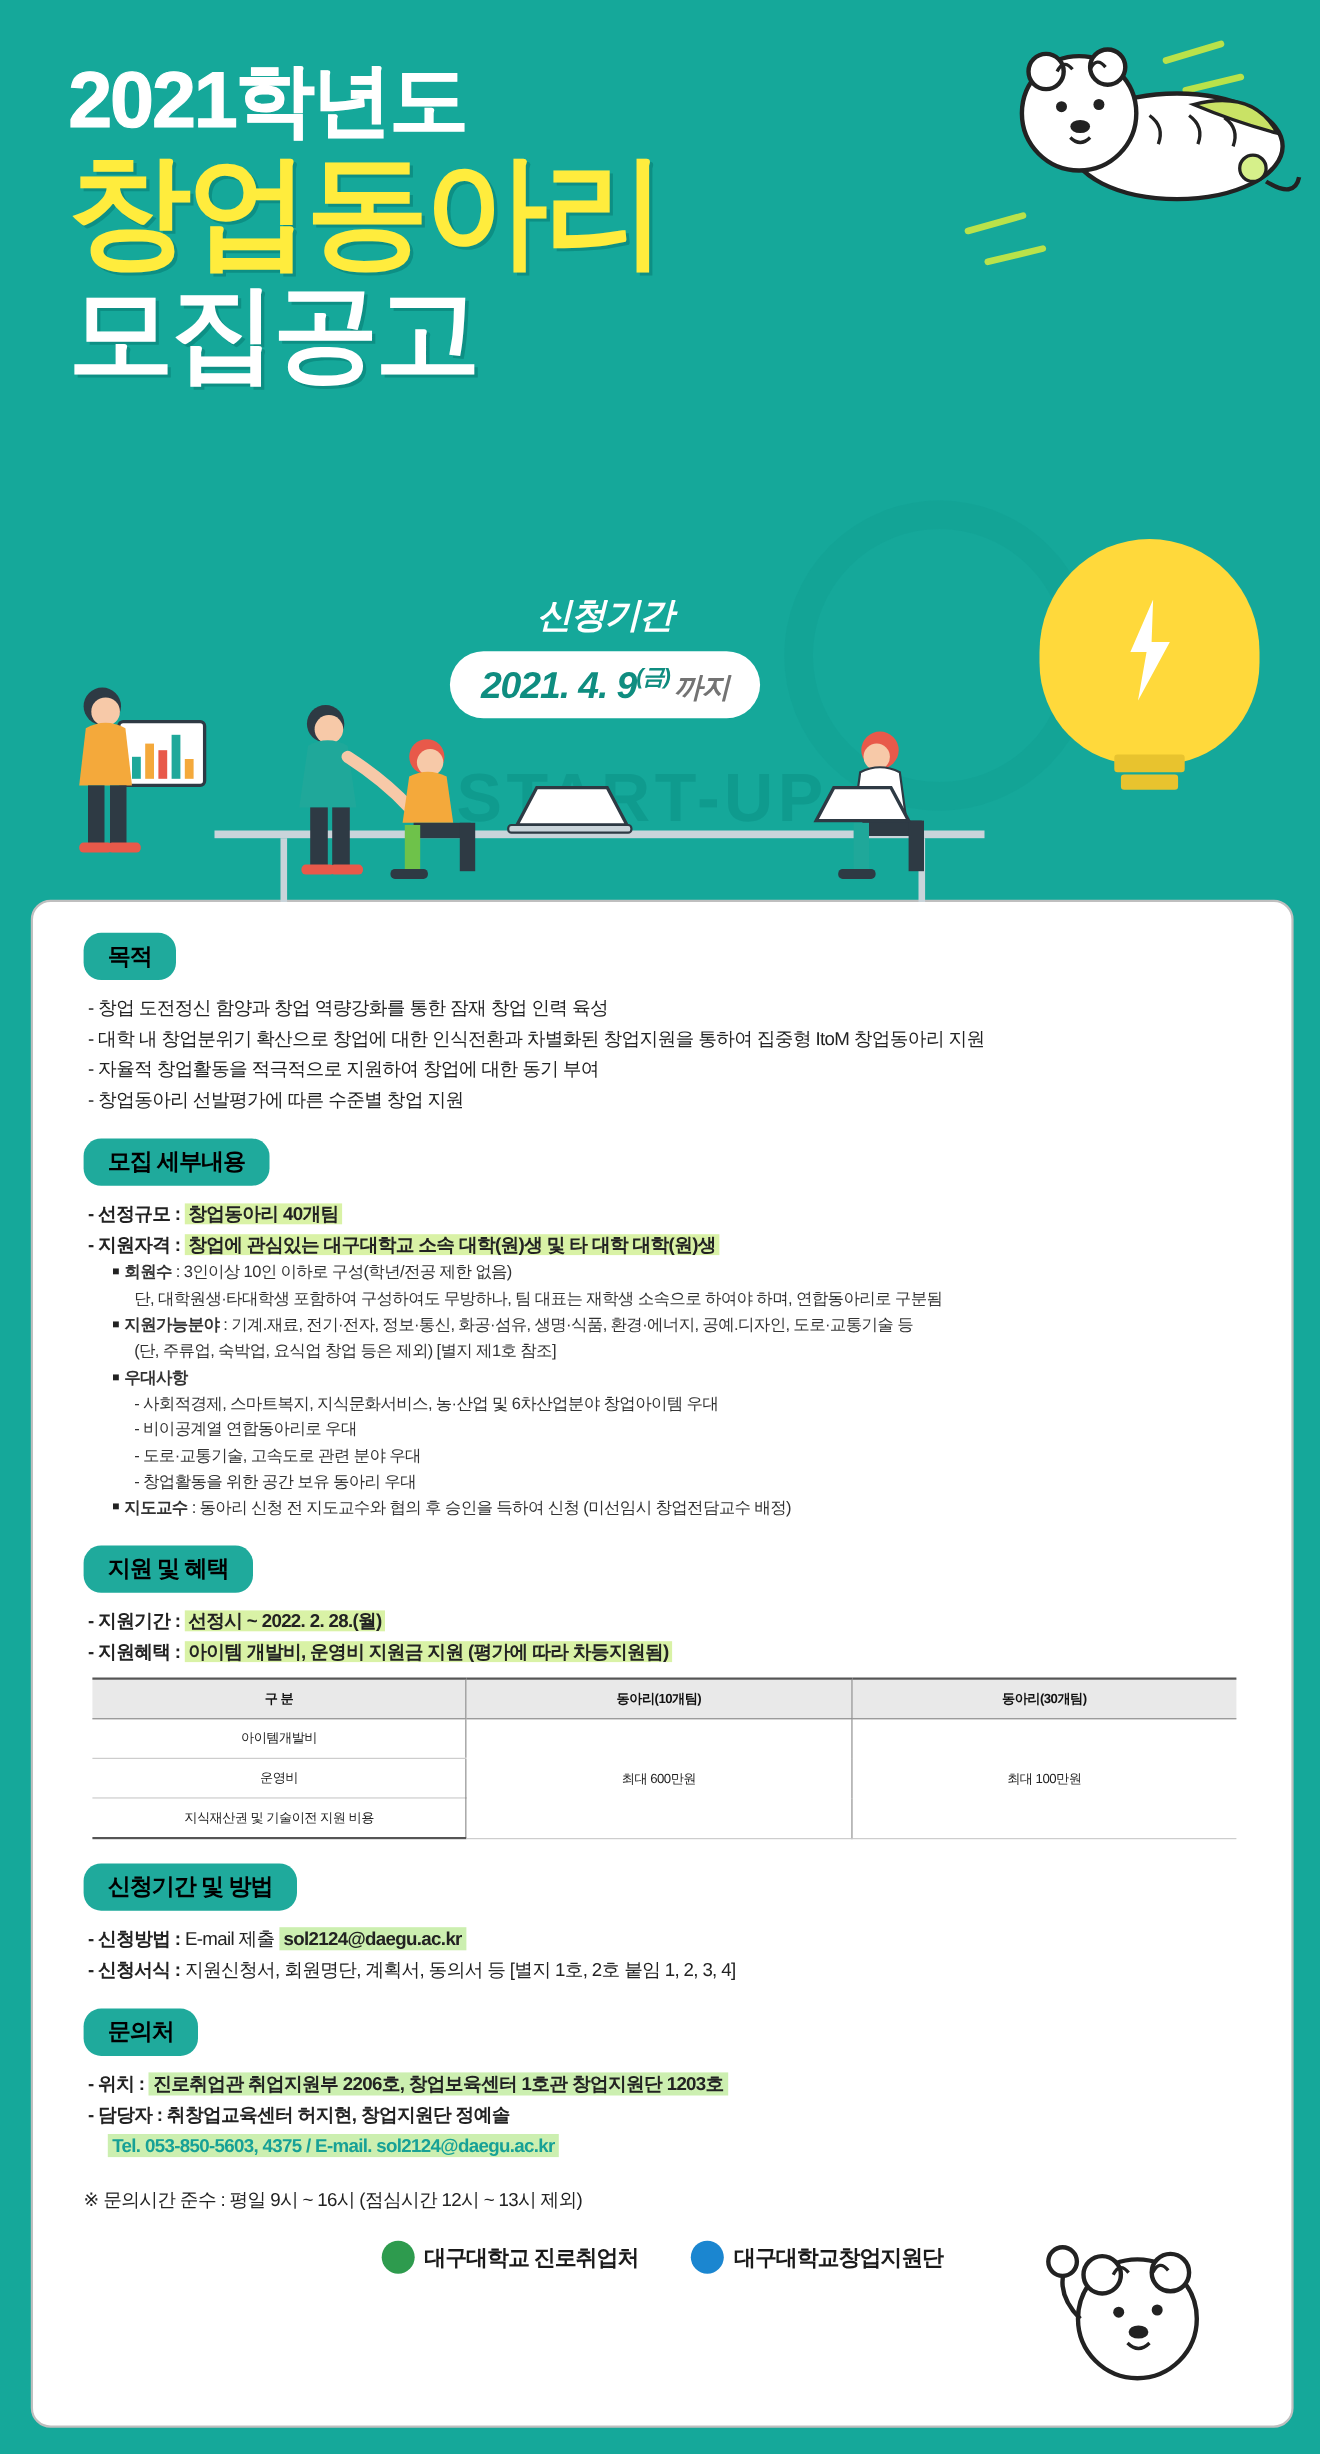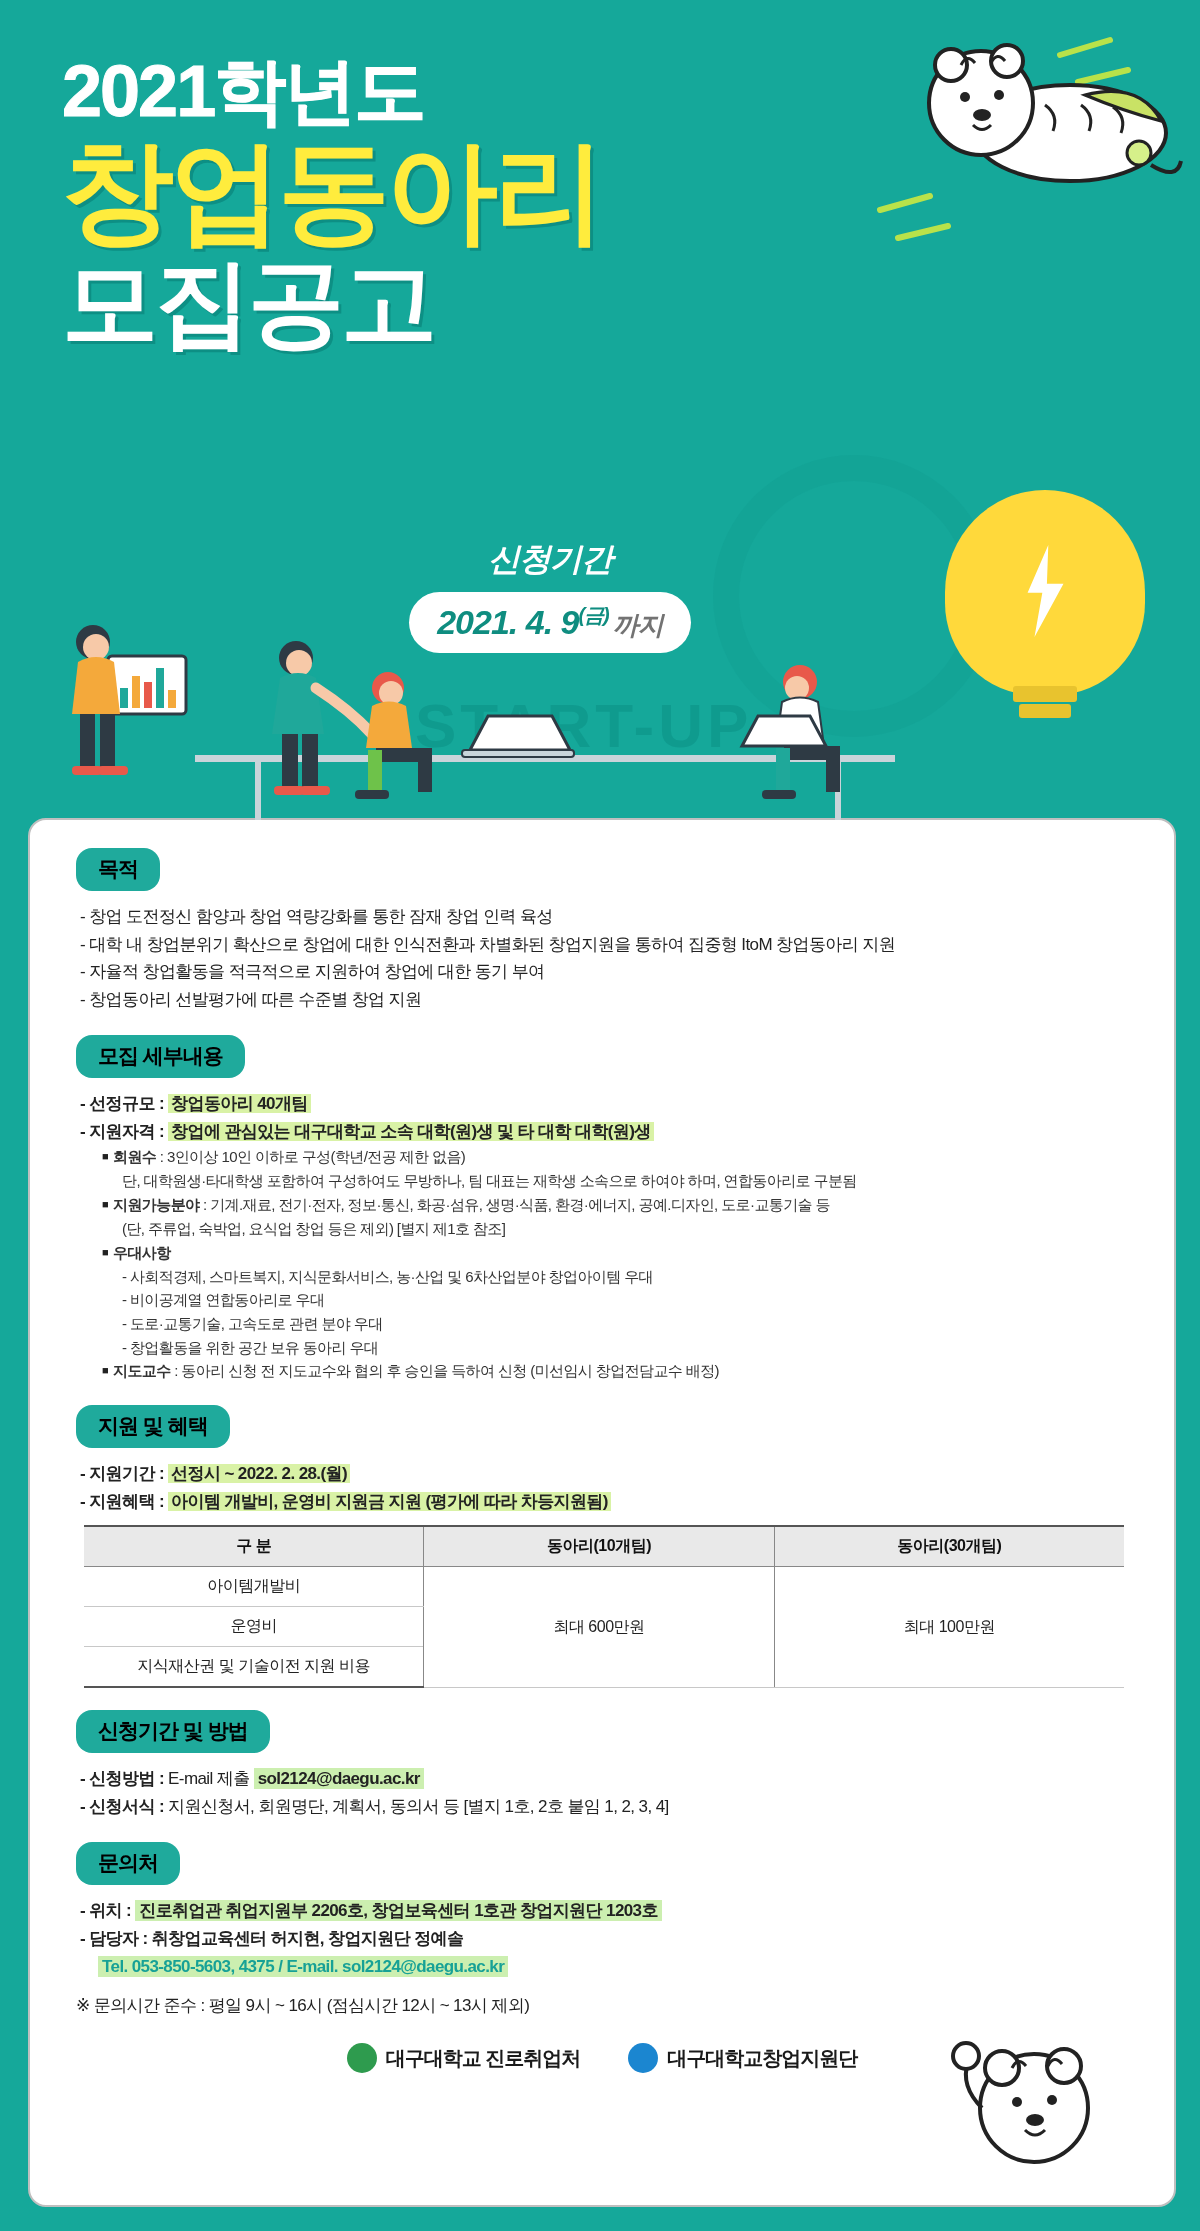--- a/index.html
+++ b/index.html
@@ -65,33 +65,33 @@
     padding:7px 22px 8px 22px;border-radius:16px;letter-spacing:-1px;margin-bottom:12px;
   }
   .sec{margin-bottom:22px;}
   .li{font-size:17px;color:#222;letter-spacing:-.6px;line-height:1.62;padding-left:4px;}
   .sub{font-size:15px;color:#333;letter-spacing:-.6px;line-height:1.6;padding-left:26px;}
   .sub .sq{color:#222;font-size:11px;vertical-align:2px;margin-right:5px;}
   .sub2{font-size:15px;color:#333;letter-spacing:-.6px;line-height:1.58;padding-left:46px;}
   .hl{background:#d9f2a6;padding:0 3px;}
   .hl-green{background:#ccefb0;padding:1px 4px;}
   .bold{font-weight:bold;}
-  table.fee{border-collapse:collapse;width:1040px;margin:10px 0 4px 8px;font-size:16px;}
+  table.fee{border-collapse:collapse;width:1040px;margin:10px 0 4px 8px;font-size:12px;}
   table.fee th{
     background:#e9e9e9;border-top:2px solid #555;border-bottom:1px solid #888;
     padding:9px 0;font-weight:bold;color:#111;letter-spacing:-.5px;
   }
   table.fee td{
     border-bottom:1px solid #c8c8c8;padding:9px 0;text-align:center;color:#222;letter-spacing:-.5px;
   }
   table.fee tr:last-child td{border-bottom:2px solid #555;}
   table.fee td.vline{border-left:1px solid #888;border-right:1px solid #888;}
   table.fee th.vline{border-left:1px solid #888;border-right:1px solid #888;}
   .teal-text{color:#17a196;font-weight:bold;}
-  .note{font-size:17px;color:#222;letter-spacing:-.6px;margin-top:14px;}
+  .note{font-size:17px;color:#222;letter-spacing:-.6px;margin-top:24px;}
   .footer-logos{
     display:flex;align-items:center;justify-content:center;gap:48px;margin-top:26px;padding-bottom:6px;
   }
   .logo{display:flex;align-items:center;gap:9px;font-size:20px;font-weight:bold;letter-spacing:-1px;}
   .logo-mark{width:30px;height:30px;border-radius:50%;display:inline-block;}
   .logo1 .logo-mark{background:#2e9b4e;}
   .logo2 .logo-mark{background:#1b86d0;}
   .logo1{color:#1a1a1a;}
   .logo2{color:#1a1a1a;}
   

